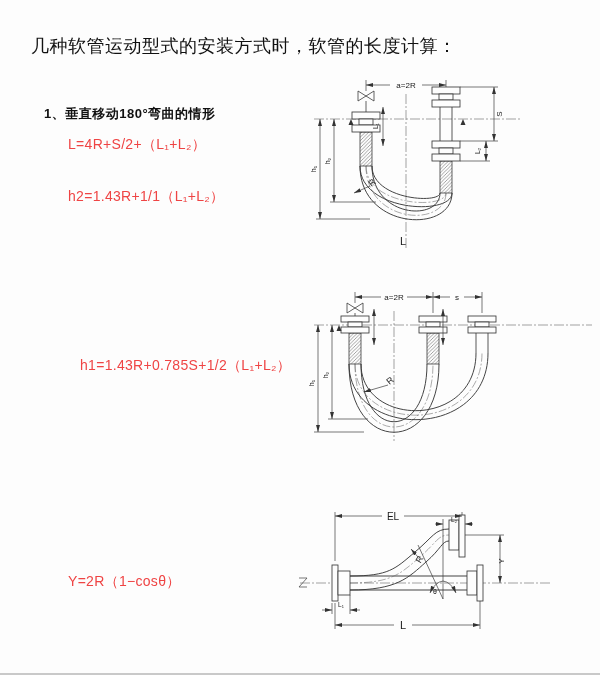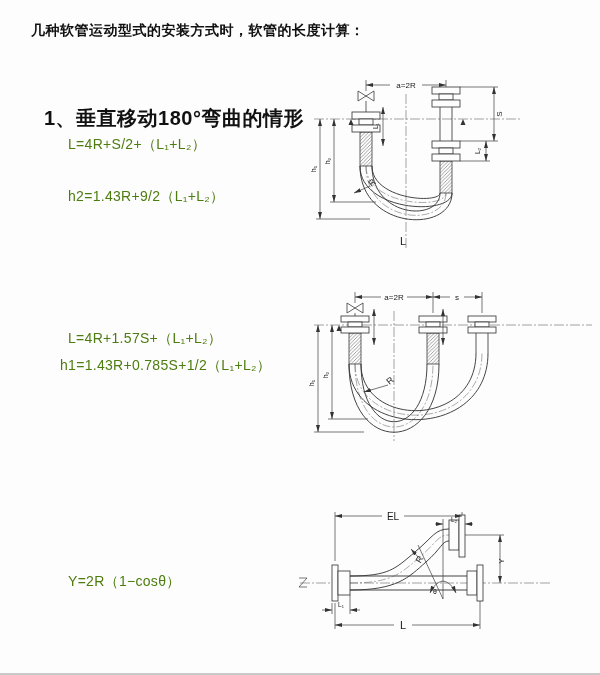--- a/index.html
+++ b/index.html
@@ -2,42 +2,42 @@
 <html><head>
 <meta charset="utf-8">
 <style>
   html,body{margin:0;padding:0;background:#e8e8e8;}
   .page{
     position:relative;width:600px;height:675px;overflow:hidden;
     background:#fdfdfd;color:#111;
     font-family:"Liberation Sans","DejaVu Sans",sans-serif;
   }
   .abs{position:absolute;white-space:nowrap;}
-  .title{font-size:14px;font-weight:700;letter-spacing:.5px;}
-  .sec-h{font-size:20px;font-weight:700;letter-spacing:.5px;}
-  .fml{font-size:14px;font-weight:400;color:#4d7c0f;letter-spacing:.3px;}
+  .title{font-size:18px;font-weight:400;letter-spacing:.5px;margin-top:12px;}
+  .sec-h{font-size:13px;font-weight:700;letter-spacing:.5px;}
+  .fml{font-size:14px;font-weight:400;color:#ef4444;letter-spacing:.3px;}
   svg{position:absolute;overflow:visible;}
   svg text{font-family:"Liberation Sans","DejaVu Sans",sans-serif;fill:#1a1a1a;}
   .dim{stroke:#3c3c3c;stroke-width:.7;fill:none;}
   .cl{stroke:#666;stroke-width:.6;fill:none;stroke-dasharray:10 2 2 2;}
   .hose{stroke:#3a3a3a;stroke-width:.95;fill:none;}
   .hosecl{stroke:#666;stroke-width:.55;fill:none;stroke-dasharray:8 2 2 2;}
   .fit{stroke:#3a3a3a;stroke-width:.85;fill:#fdfdfd;}
   .page-edge{position:absolute;left:0;right:0;bottom:0;height:2px;background:#c9c9c9;}
 </style>
 </head>
 <body>
 
 <div class="page">
 
   <div class="abs title" style="left:31px;top:22px">几种软管运动型式的安装方式时，软管的长度计算：</div>
 
   <div class="abs sec-h" style="left:44px;top:105px">1、垂直移动180°弯曲的情形</div>
   <div class="abs fml" style="left:68px;top:136px">L=4R+S/2+（L₁+L₂）</div>
-  <div class="abs fml" style="left:68px;top:188px">h2=1.43R+9/2（L₁+L₂）</div>
+  <div class="abs fml" style="left:68px;top:188px">h2=1.43R+1/1（L₁+L₂）</div>
 
   <svg style="left:306px;top:62px" width="290" height="196" viewBox="0 0 290 196">
     <defs>
       <pattern id="hz1" width="3.5" height="3.5" patternUnits="userSpaceOnUse">
         <path d="M0,3.5 L3.5,0" stroke="#666" stroke-width="0.6"></path>
       </pattern>
       <marker id="ar1" markerWidth="8" markerHeight="6" refX="7" refY="2" orient="auto-start-reverse" markerUnits="userSpaceOnUse">
         <path d="M0,0 L7,2 L0,4 Z" fill="#333"></path>
       </marker>
     </defs>
@@ -106,22 +106,21 @@
     <text x="100" y="26" text-anchor="middle" font-size="8">a=2R</text>
     <text x="196" y="52" text-anchor="middle" font-size="8" transform="rotate(-90 196 52)">S</text>
     <text x="174" y="89" text-anchor="middle" font-size="6.5" transform="rotate(-90 174 89)">L₂</text>
     <text x="72" y="64" text-anchor="middle" font-size="6.5" transform="rotate(-90 72 64)">L₁</text>
     <text x="10" y="107" text-anchor="middle" font-size="7" transform="rotate(-90 10 107)">h₁</text>
     <text x="24" y="99" text-anchor="middle" font-size="7" transform="rotate(-90 24 99)">h₂</text>
     <text x="68" y="123" text-anchor="middle" font-size="9" transform="rotate(-40 68 123)">R</text>
     <text x="97" y="183" text-anchor="middle" font-size="11">L</text>
   </svg>
 
-  <div class="abs fml" style="left:68px;top:330px">L=4R+1.57S+（L₁+L₂）</div>
-  <div class="abs fml" style="left:60px;top:357px">h1=1.43R+0.785S+1/2（L₁+L₂）</div>
+  <div class="abs fml" style="left:80px;top:357px">h1=1.43R+0.785S+1/2（L₁+L₂）</div>
 
   <svg style="left:306px;top:283px" width="292" height="172" viewBox="0 0 292 172">
     <defs>
       <pattern id="hz2" width="3.5" height="3.5" patternUnits="userSpaceOnUse">
         <path d="M0,3.5 L3.5,0" stroke="#666" stroke-width="0.6"></path>
       </pattern>
       <marker id="ar2" markerWidth="8" markerHeight="6" refX="7" refY="2" orient="auto-start-reverse" markerUnits="userSpaceOnUse">
         <path d="M0,0 L7,2 L0,4 Z" fill="#333"></path>
       </marker>
     </defs>

